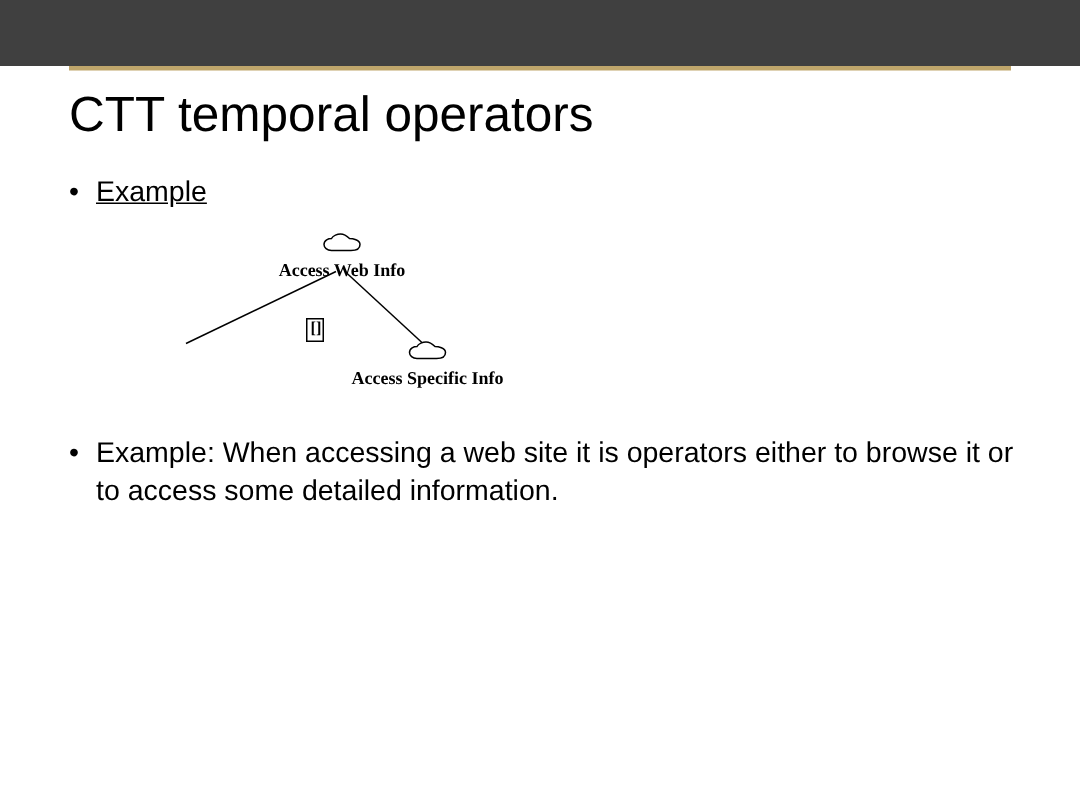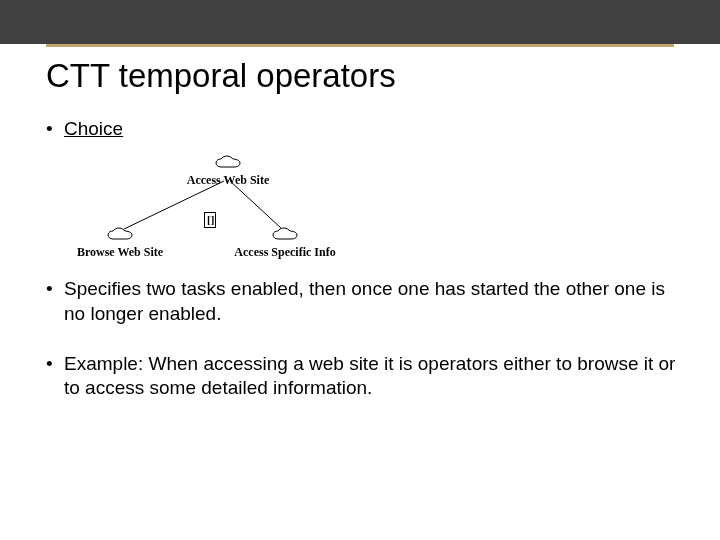--- a/index.html
+++ b/index.html
@@ -28,60 +28,51 @@
 <div class="top-band"></div>
 <div class="rule"></div>
 
 <div class="slide">
 
   <h1>CTT temporal operators</h1>
 
   <ul>
 
     <li class="bul">
-      <span class="u">Choice</span>
+      <span class="u">Example</span>
     </li>
 
     <li>
       <div class="tree-wrap">
         <svg class="edges" width="300" height="100">
           <line x1="160" y1="28" x2="60" y2="76" stroke="#000" stroke-width="1"></line>
           <line x1="166" y1="28" x2="218" y2="76" stroke="#000" stroke-width="1"></line>
         </svg>
 
         <div class="node top">
           <svg class="cloud" width="26" height="16">
             <path d="M6 12c-3 0-5-2-5-4 0-3 3-4 5-4 1-2 4-3 6-3 3 0 5 2 6 3 2 0 7 1 7 4 0 3-3 4-6 4z" fill="#fff" stroke="#000" stroke-width="1"></path>
           </svg>
-          <span>Access Web Site</span>
+          <span>Access Web Info</span>
         </div>
 
-        <div class="node left">
-          <svg class="cloud" width="26" height="16">
-            <path d="M6 12c-3 0-5-2-5-4 0-3 3-4 5-4 1-2 4-3 6-3 3 0 5 2 6 3 2 0 7 1 7 4 0 3-3 4-6 4z" fill="#fff" stroke="#000" stroke-width="1"></path>
-          </svg>
-          <span>Browse Web Site</span>
-        </div>
 
         <div class="node right">
           <svg class="cloud" width="26" height="16">
             <path d="M6 12c-3 0-5-2-5-4 0-3 3-4 5-4 1-2 4-3 6-3 3 0 5 2 6 3 2 0 7 1 7 4 0 3-3 4-6 4z" fill="#fff" stroke="#000" stroke-width="1"></path>
           </svg>
           <span>Access Specific Info</span>
         </div>
 
         <div class="op">[]</div>
       </div>
     </li>
 
     <li class="spacer"></li>
 
-    <li class="bul">
-      <span>Specifies two tasks enabled, then once one has started the other one is no longer enabled.</span>
-    </li>
 
     <li class="spacer"></li>
 
     <li class="bul">
       <span>Example: When accessing a web site it is operators either to browse it or to access some detailed information.</span>
     </li>
 
   </ul>
 </div>
 

